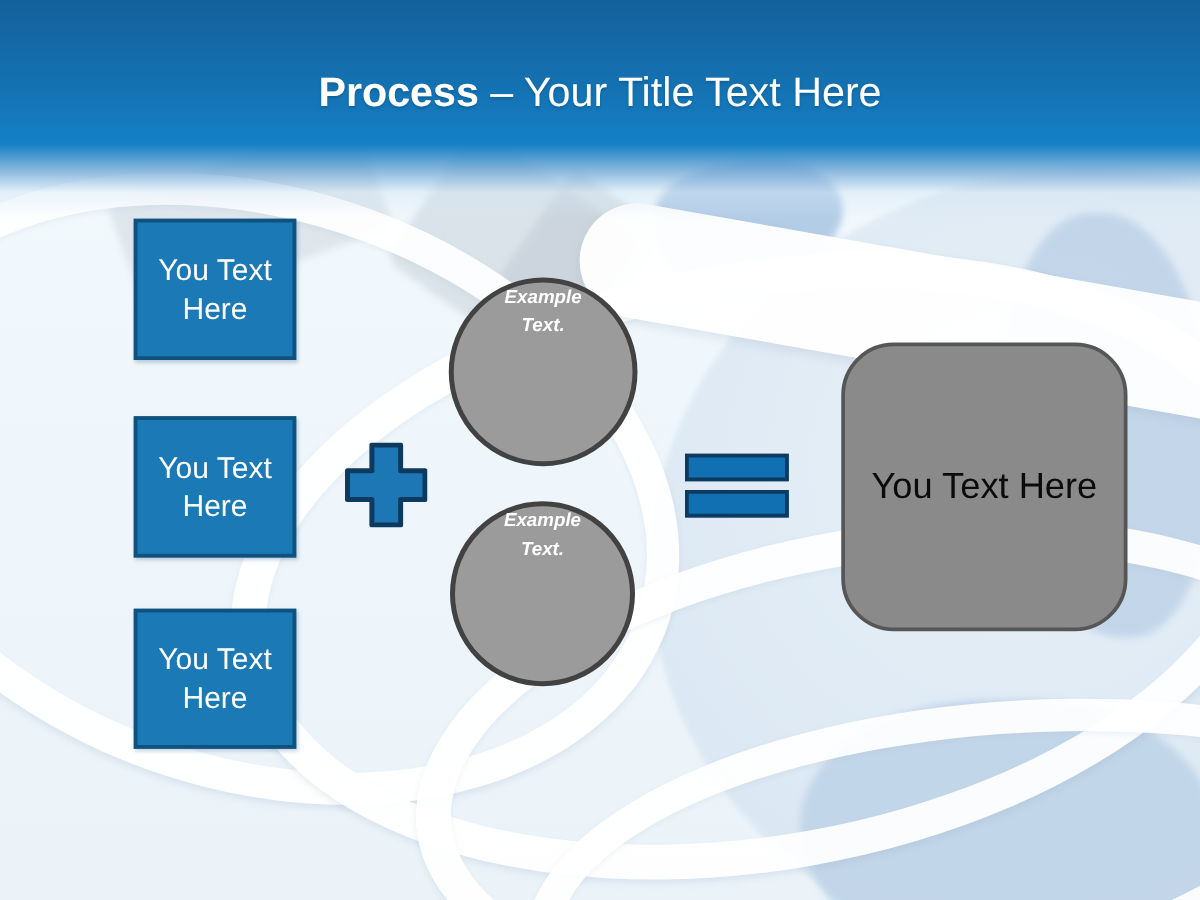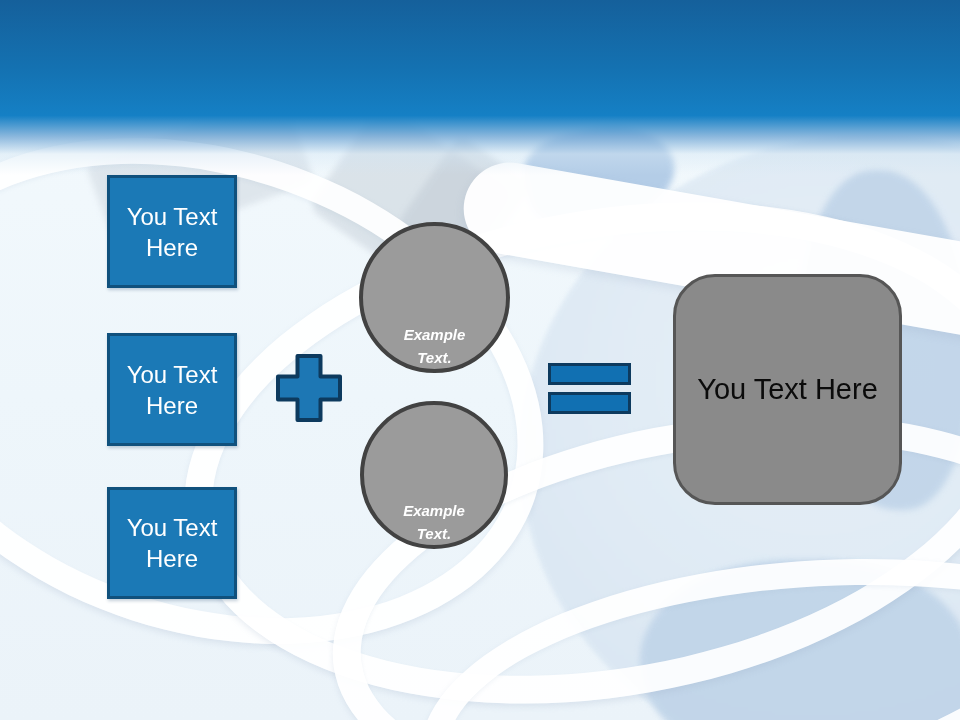--- a/index.html
+++ b/index.html
@@ -66,21 +66,21 @@
   .blue-box.b3{top:487px;height:112px;}
   .plus-wrap{position:absolute;left:276px;top:354px;width:66px;height:68px;}
   .equals{position:absolute;left:548px;top:363px;width:83px;}
   .equals .bar{
     box-sizing:border-box;width:83px;height:22px;background:#1170b2;border:3px solid #0d3a5e;
   }
   .equals .bar + .bar{margin-top:7px;}
   .gray-circle{
     position:absolute;box-sizing:border-box;border-radius:50%;
     border:4px solid #424242;background:#9b9b9b;
-    display:flex;align-items:flex-end;justify-content:center;text-align:center;
+    display:flex;align-items:flex-start;justify-content:center;text-align:center;
     color:#ffffff;font-size:15px;font-weight:bold;font-style:italic;line-height:23px;
   }
   .gray-circle .inner{max-width:92px;}
   .gray-circle.gc1{left:359px;top:222px;width:151px;height:151px;}
   .gray-circle.gc2{left:360px;top:401px;width:148px;height:148px;}
   .result-box{
     position:absolute;left:673px;top:274px;width:229px;height:231px;
     box-sizing:border-box;border:3px solid #565656;border-radius:42px;background:#8a8a8a;
     display:flex;align-items:center;justify-content:center;text-align:center;
     color:#0b0b0b;font-size:29px;
@@ -98,20 +98,23 @@
   <div class="decor gray-shape g1"></div>
   <div class="decor gray-shape g2"></div>
   <div class="decor gray-shape g3"></div>
   <div class="decor ring r1"></div>
   <div class="decor ring r2"></div>
   <div class="decor ring r3"></div>
   <div class="decor ring r4"></div>
   <div class="decor swoosh"></div>
 
   <div class="header"></div>
+  <div class="title">
+    <span class="bold">Process</span><span>– Your Title Text Here</span>
+  </div>
 
   <div class="blue-box b1">
     <span>You Text Here</span>
   </div>
   <div class="blue-box b2">
     <span>You Text Here</span>
   </div>
   <div class="blue-box b3">
     <span>You Text Here</span>
   </div>

